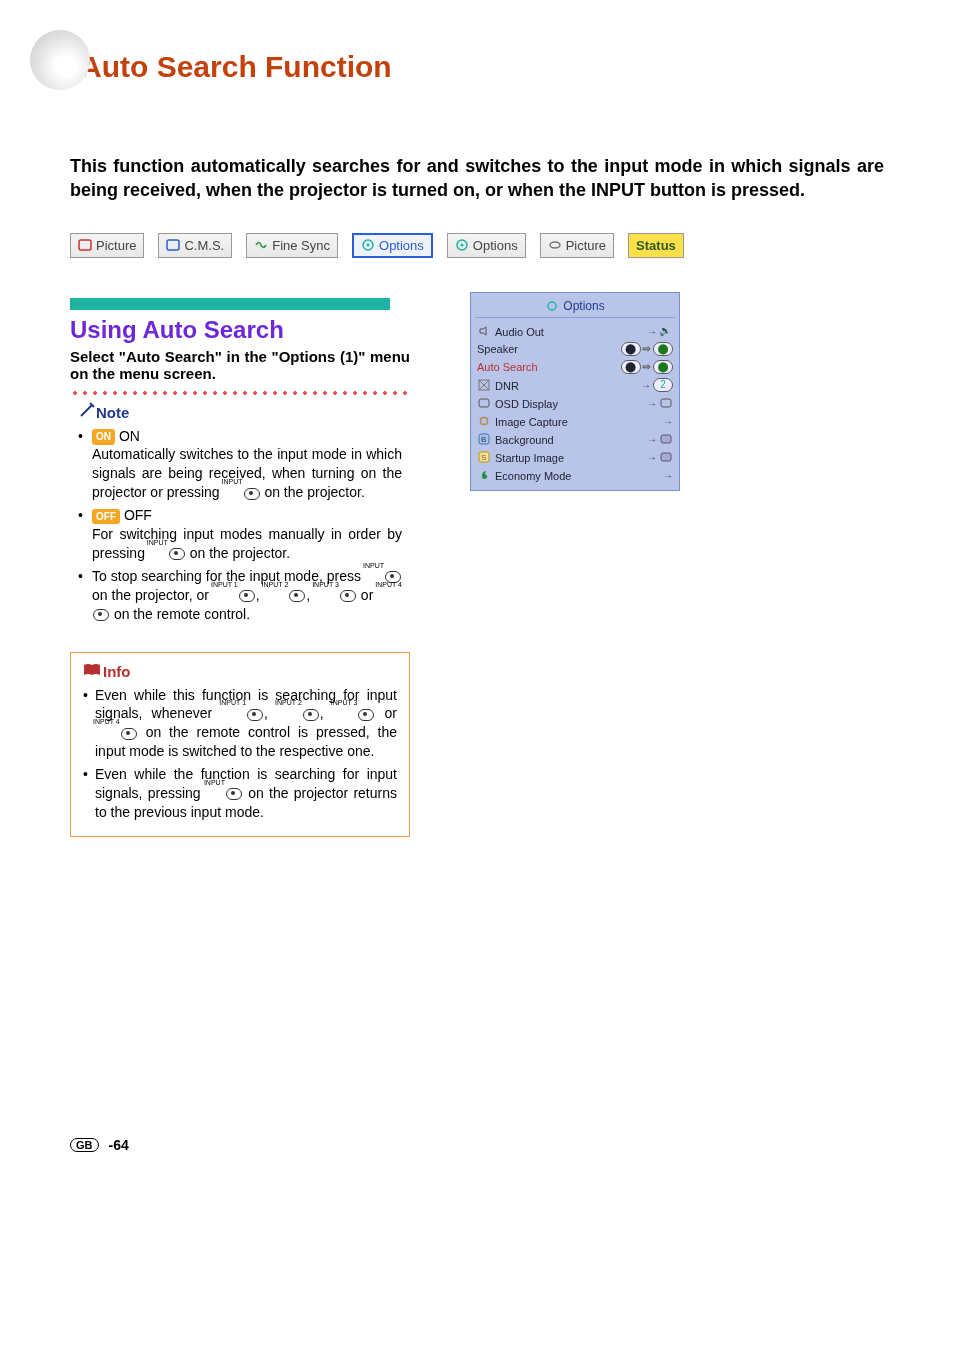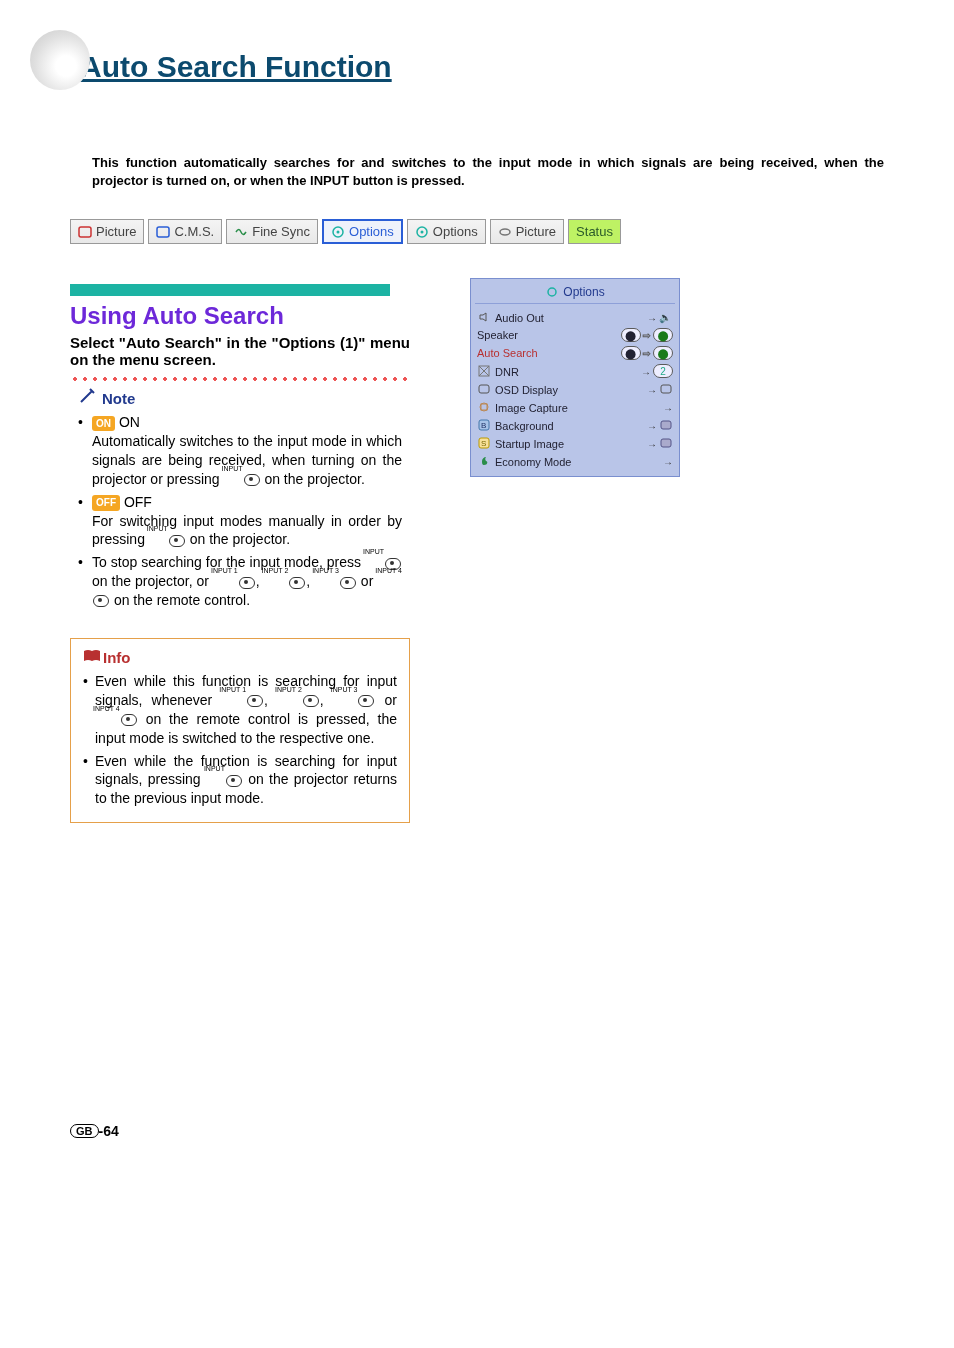--- a/index.html
+++ b/index.html
@@ -18,56 +18,55 @@
     top: 30px;
     left: 30px;
     width: 60px;
     height: 60px;
     background: radial-gradient(circle at 60% 60%, #ffffff 20%, #e0e0e0 60%, #c8c8c8 100%);
     border-radius: 50%;
   }
   .page-title {
     font-size: 30px;
     font-weight: bold;
-    color: #0c4a6e;
+    color: #c2410c;
     margin: 20px 0 0 10px;
-    text-decoration: underline;
   }
   .intro {
     margin-top: 70px;
     font-weight: bold;
     text-align: justify;
-    font-size: 13px;
+    font-size: 18px;
     line-height: 1.35;
-    margin-left: 22px;
   }
   .tabs-row {
     display: flex;
-    gap: 4px;
+    gap: 14px;
     margin: 30px 0 40px 0;
     flex-wrap: wrap;
   }
   .tab {
     border: 1px solid #999;
     background: linear-gradient(#f4f4f4,#e8e8e8);
     padding: 3px 7px;
     display: flex;
     align-items: center;
     gap: 4px;
     font-size: 13px;
     color: #444;
   }
   .tab.active {
     border: 2px solid #2a5ed6;
     background: #eef2fb;
     color: #2a5ed6;
   }
   .tab.status {
-    background: #bef264;
+    background: #fde047;
     color: #2a5a2a;
+    font-weight: bold;
   }
   .tab-icon {
     width: 14px;
     height: 14px;
     display: inline-flex;
     align-items: center;
     justify-content: center;
   }
   .content-row {
     display: flex;
@@ -112,21 +111,20 @@
     border: none;
     height: 6px;
     background-image: radial-gradient(circle, #e55 30%, transparent 30%);
     background-size: 10px 6px;
     background-repeat: repeat-x;
     margin: 8px 0 6px 0;
   }
   .note-head {
     display:flex;
     align-items:center;
-    gap:6px;
     color:#223a8e;
     font-weight:bold;
     font-size:15px;
     margin: 6px 0 4px 8px;
   }
   .note-body ul {
     list-style: none;
     margin: 0 8px 0 8px;
     padding: 0;
   }
@@ -277,21 +275,21 @@
   }
   .arrow-r.hollow{color:#5a5a5a;}
 
   .page-num {
     position: relative;
     margin-top: 300px;
     font-weight: bold;
     font-size: 14px;
     display:flex;
     align-items:center;
-    gap:0;
+    gap:10px;
   }
   .gb-oval{
     border:1.5px solid #000;
     border-radius:8px;
     padding:0 5px;
     font-size:11px;
   }
 </style>
 </head>
 <body>

